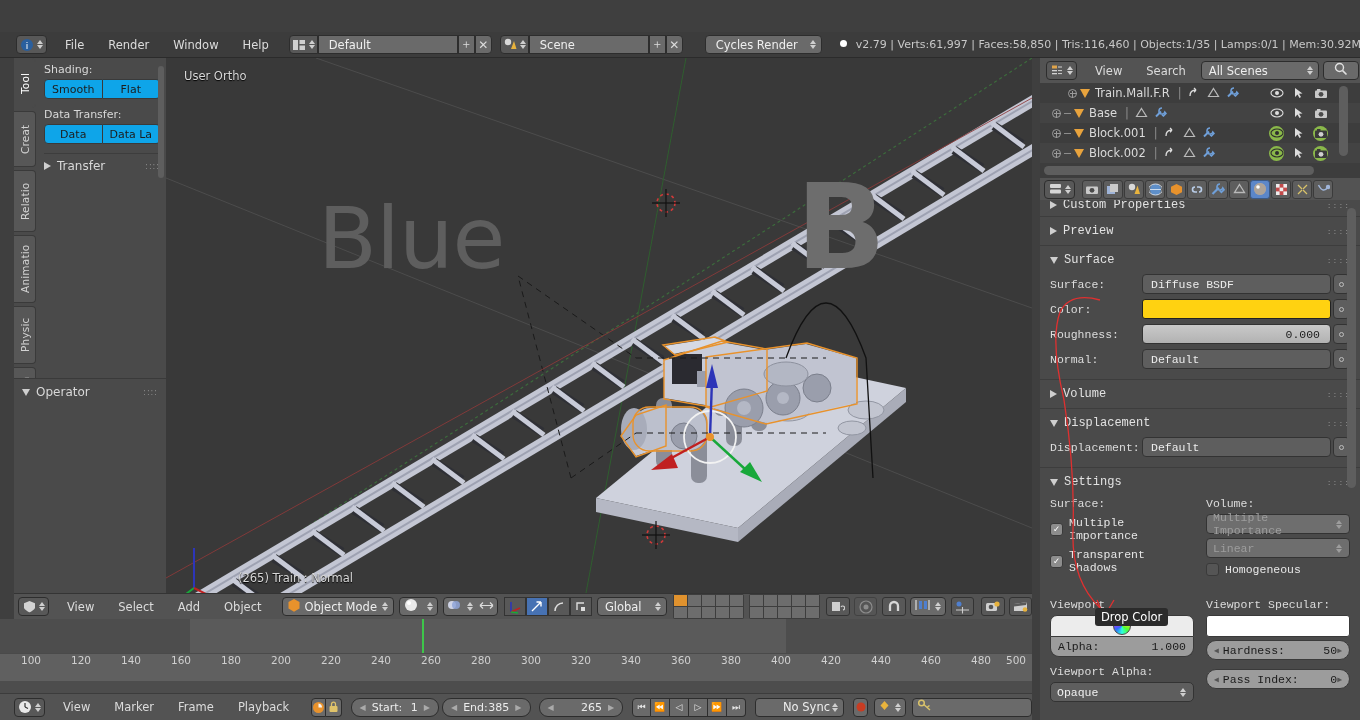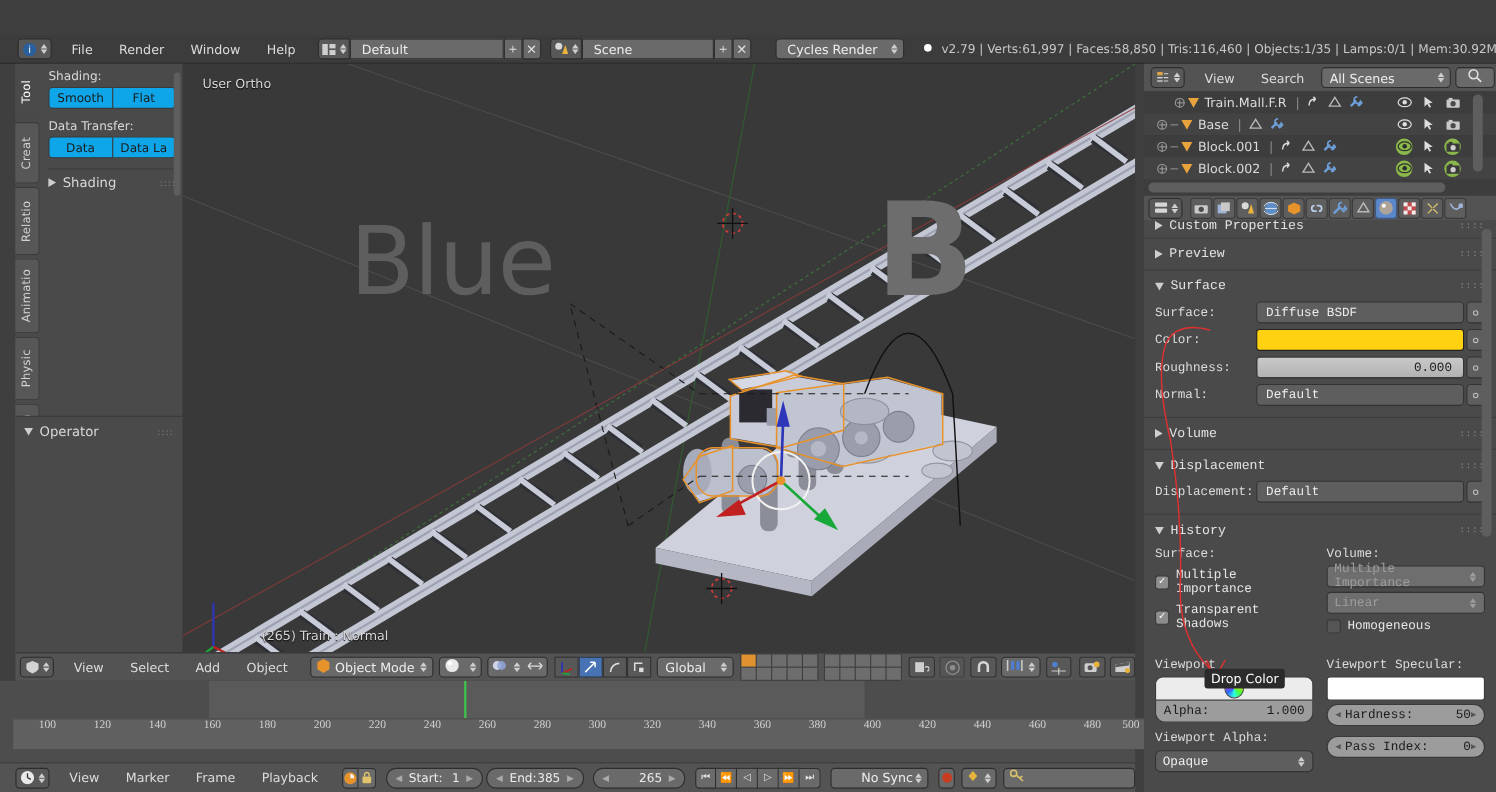--- a/index.html
+++ b/index.html
@@ -99,22 +99,22 @@
   .lg div{background:#6d6d6d;}
   .lg div.on{background:#e0922e;}
   .sq{width:22px;height:19px;background:#585858;border:1px solid #333;display:flex;
     align-items:center;justify-content:center;color:#ddd;font-size:11px;}
   .sq.on{background:#4772b3;}
 
   
   .tl-ruler{position:absolute;left:0;top:619px;width:1032px;height:74px;background:#4d4d4d;}
   .tl-top{position:absolute;left:0;top:0;width:1032px;height:53px;background:#4d4d4d;}
   .tl-range{position:absolute;left:190px;top:0;width:596px;height:53px;background:#5a5a5a;}
-  .tl-scale{position:absolute;left:12px;top:34px;width:1032px;height:28px;background:#606060;
-    border-top:1px solid #4a4a4a;font-family:Liberation Serif, serif;}
+  .tl-scale{position:absolute;left:0;top:34px;width:1032px;height:28px;background:#606060;
+    border-top:1px solid #4a4a4a;}
   .tl-tick{position:absolute;top:0;color:#d0d0d0;font-size:10.5px;transform:translateX(-50%);}
   .tl-play{position:absolute;left:422px;top:0;width:2px;height:53px;background:#3ec64a;}
   .tl-bar{position:absolute;left:0;top:693px;width:1032px;height:27px;background:#535353;
     display:flex;align-items:center;border-top:1px solid #3c3c3c;}
   .nfield{display:flex;align-items:center;height:19px;background:#6a6a6a;border:1px solid #2d2d2d;
     border-radius:9px;color:#ececec;font-size:11px;padding:0 5px;}
   .nfield .ar{color:#aaa;font-size:8px;padding:0 3px;}
   .nfield .lb{padding-left:3px;}
   .nfield .vl{margin-left:auto;padding-right:3px;}
   .tbtn{width:19px;height:19px;background:#6a6a6a;border:1px solid #2d2d2d;display:flex;
@@ -269,21 +269,21 @@
         <div class="bbtn">Flat</div>
       </div>
       <div class="ts-lab">Data Transfer:</div>
       <div class="btnrow">
         <div class="bbtn">Data</div>
         <div class="bbtn">Data La</div>
       </div>
       <div class="ts-sep"></div>
       <div class="panelhdr">
         <span class="tri r"></span>
-        <span>Shading</span>
+        <span>Transfer</span>
         <span class="grip">::::</span>
       </div>
       <div class="ts-scroll"></div>
     </div>
   </div>
 
   <div class="op-panel">
     <div class="panelhdr">
       <span class="tri d"></span>
       <span>Operator</span>
@@ -1116,21 +1116,21 @@
           <span class="pval">Default</span>
           <span class="pdot">
               <i></i>
             </span>
         </div>
       </div>
 
       <div class="psec" style="border-bottom:none">
         <div class="psec-hdr">
           <span class="tri d"></span>
-          <span>History</span>
+          <span>Settings</span>
           <span class="grip">::::</span>
         </div>
         <div style="display:flex;gap:12px;margin-top:6px">
           <div style="flex:1">
             <div style="color:#dcdcdc;font-size:11.5px;margin-bottom:6px">Surface:</div>
             <div style="display:flex;align-items:center;margin-bottom:6px">
               <span class="chk">✓</span>
               <span style="font-size:11.5px;color:#e6e6e6">Multiple Importance</span>
             </div>
             <div style="display:flex;align-items:center">

